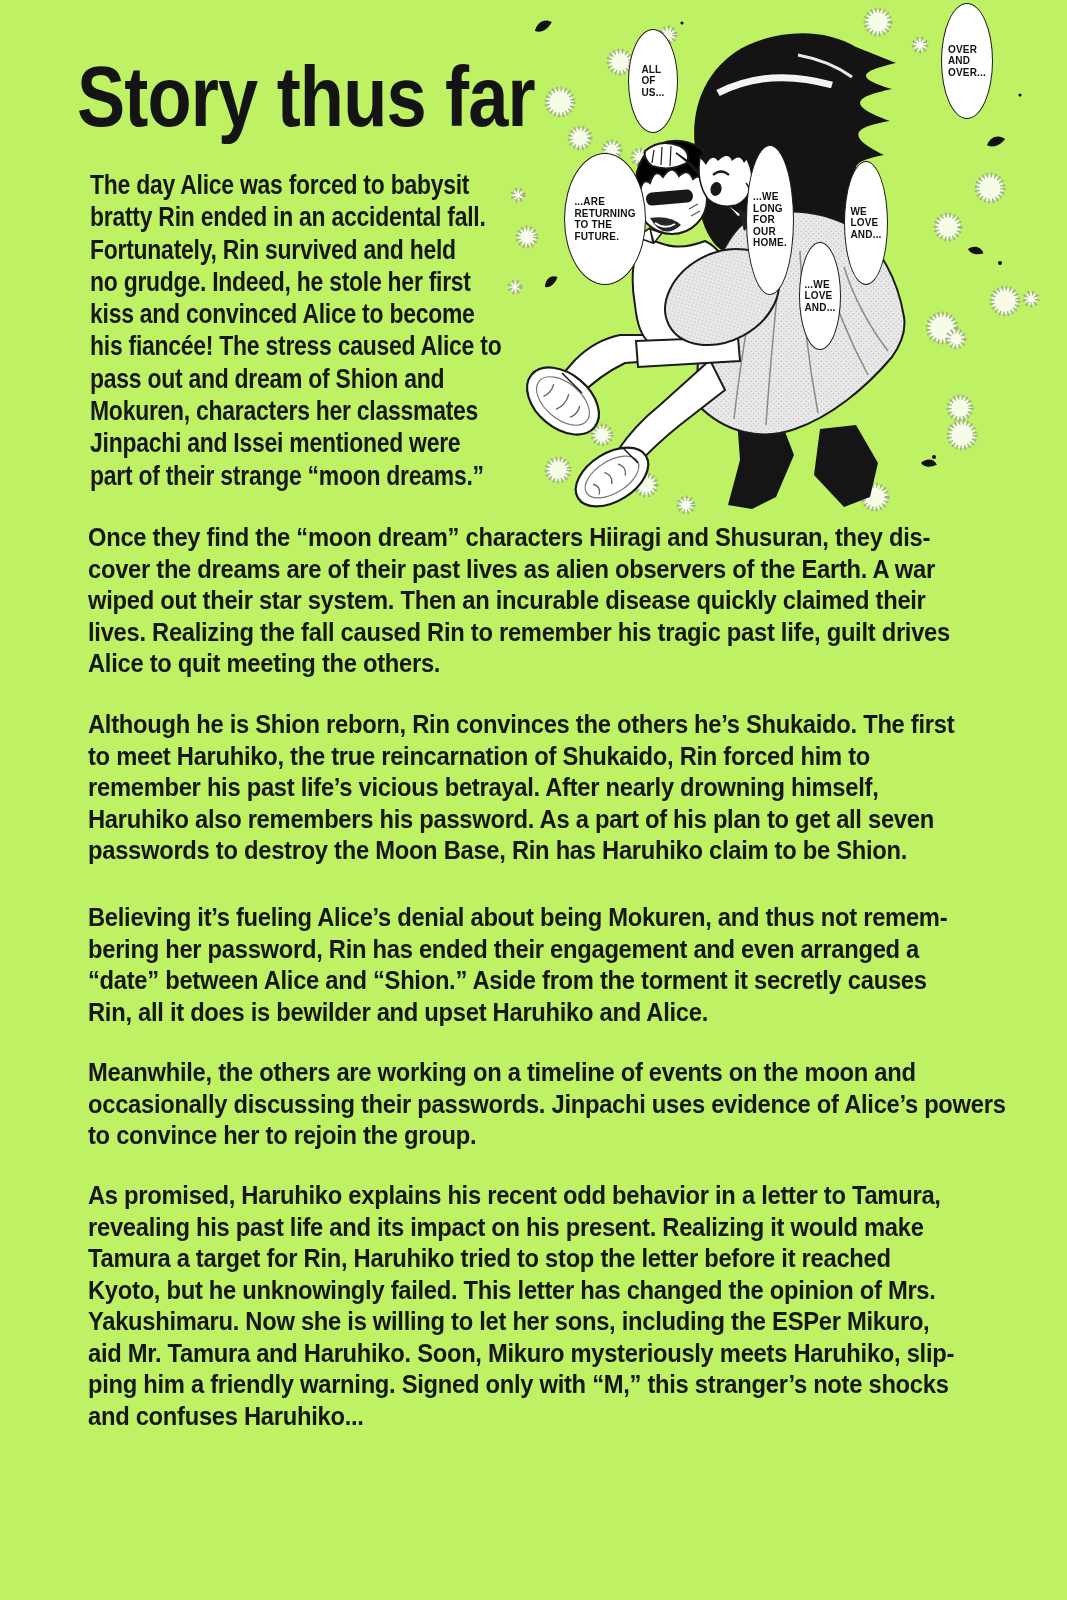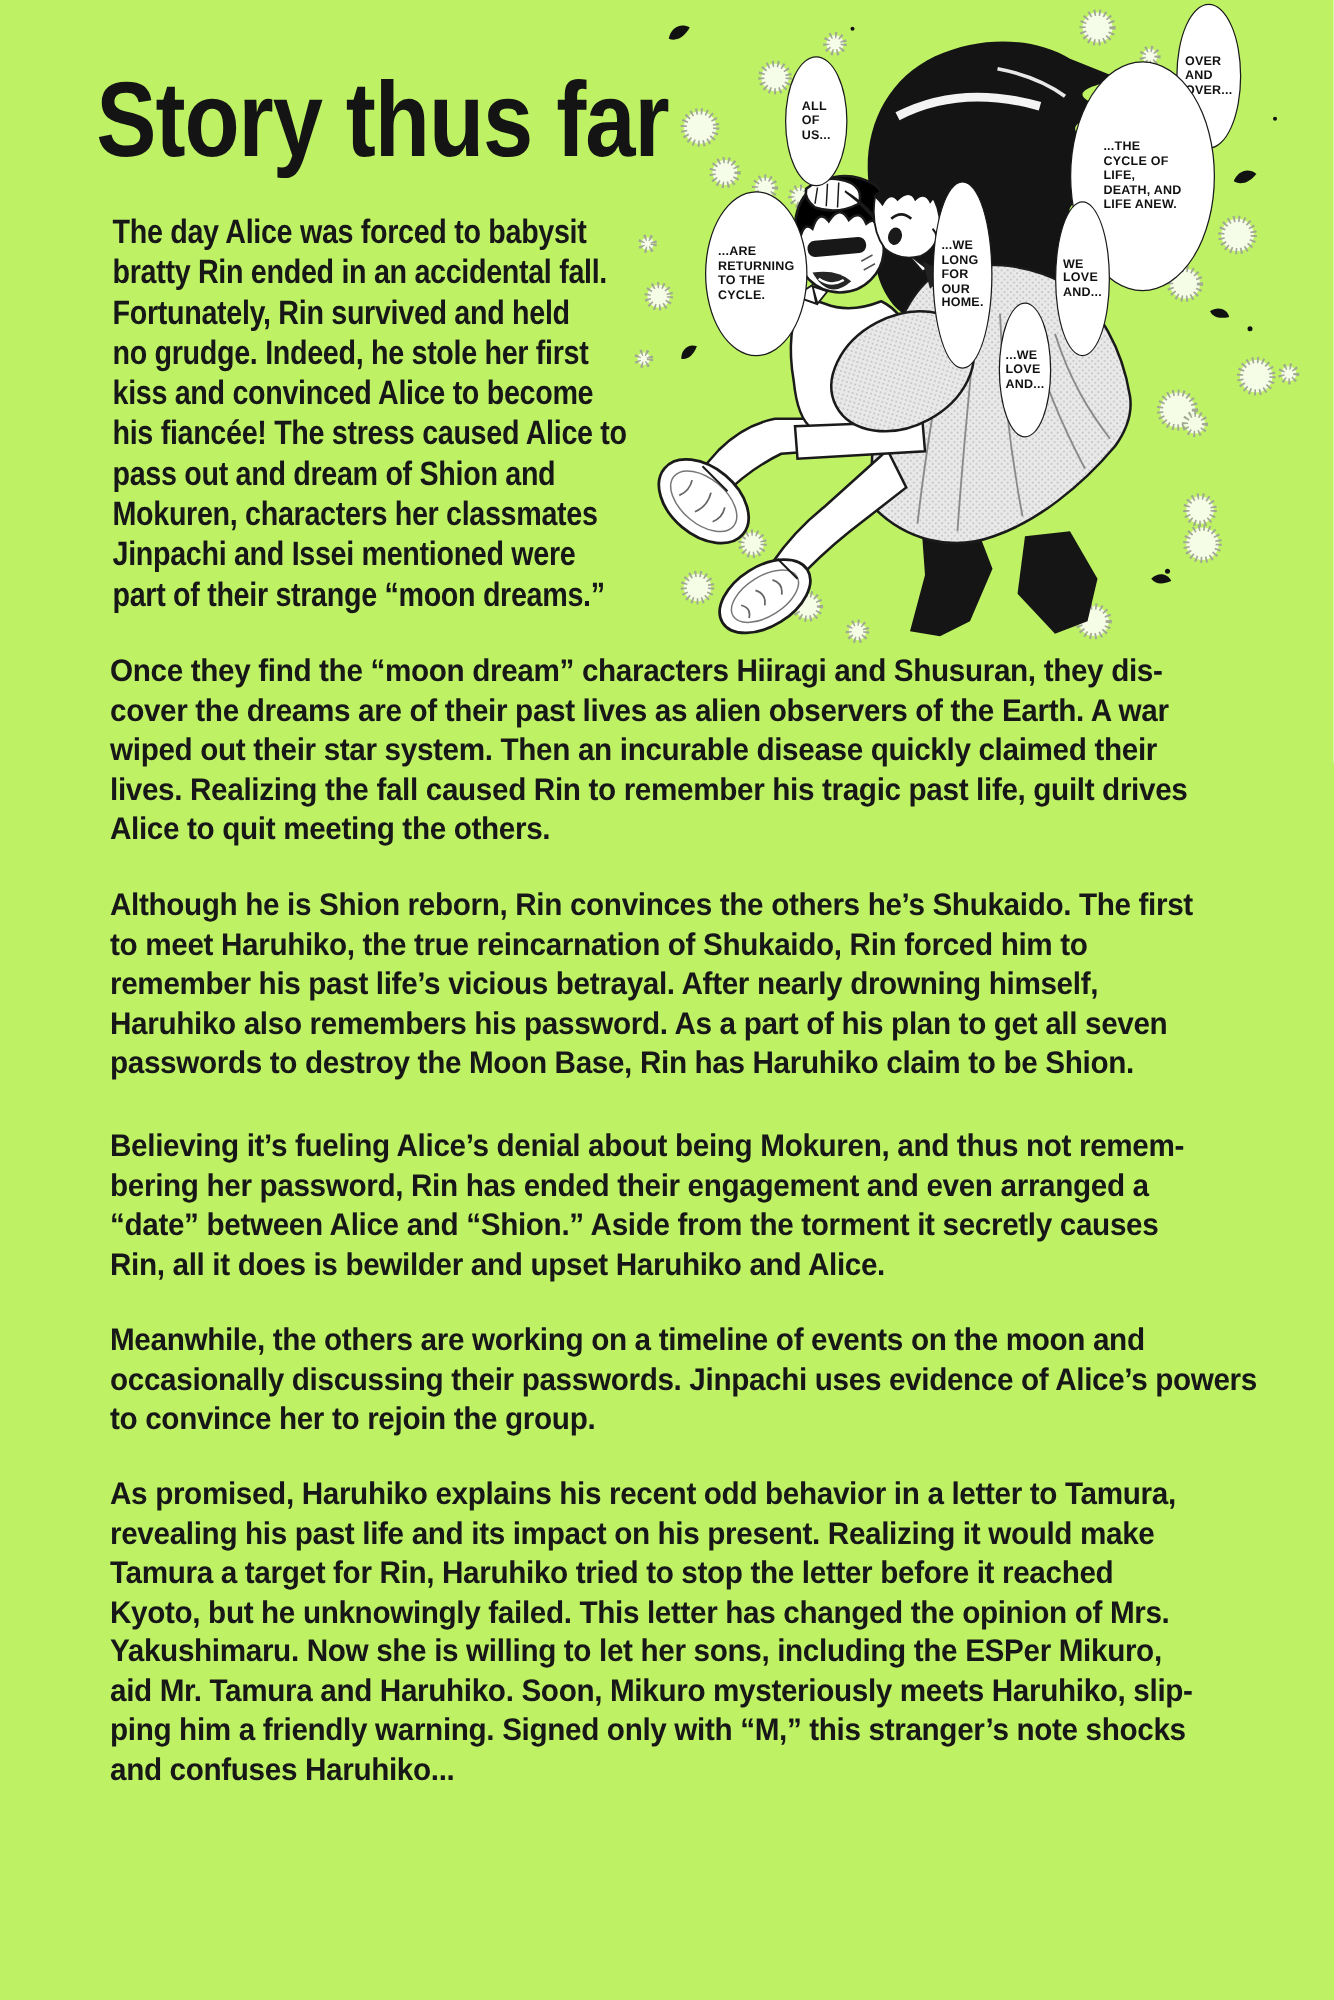--- a/index.html
+++ b/index.html
@@ -24,21 +24,21 @@
   }
   .p1{top:522px}.p2{top:709px}.p3{top:902px}.p4{top:1057px}.p5{top:1180px}
   .illo{position:absolute;left:500px;top:5px;width:565px;height:512px;}
   .illo svg{position:absolute;left:0;top:0;}
   .bubble{
     position:absolute;z-index:5;background:#fff;border:1.5px solid #1a1a1a;border-radius:50%;
     display:flex;align-items:center;justify-content:center;text-align:left;
     font-size:10px;font-weight:bold;line-height:1.15;letter-spacing:.2px;
     white-space:pre-line;color:#111;
   }
-  .b-all{left:128px;top:40px;width:48px;height:102px;}
+  .b-all{left:128px;top:24px;width:48px;height:102px;}
   .b-over{left:441px;top:-2px;width:50px;height:114px;}
   .b-cycle{left:356px;top:44px;width:114px;height:182px;}
   .b-return{left:64px;top:148px;width:80px;height:130px;}
   .b-long{left:246px;top:140px;width:46px;height:148px;}
   .b-live{left:344px;top:156px;width:42px;height:122px;}
   .b-love{left:299px;top:237px;width:40px;height:106px;}
 </style>
 </head>
 <body>
 
@@ -177,29 +177,24 @@
           <circle cx="520" cy="90" r="1.6"></circle>
       </g>
     </svg>
 
     <div class="bubble b-all">ALL
 OF
 US...</div>
     <div class="bubble b-over">OVER
 AND
 OVER...</div>
-    <div class="bubble b-cycle">...THE
-CYCLE OF
-LIFE,
-DEATH, AND
-LIFE ANEW.</div>
     <div class="bubble b-return">...ARE
 RETURNING
 TO THE
-CYCLE.</div>
+FUTURE.</div>
     <div class="bubble b-long">...WE
 LONG
 FOR
 OUR
 HOME.</div>
     <div class="bubble b-live">WE
 LOVE
 AND...</div>
     <div class="bubble b-love">...WE
 LOVE

